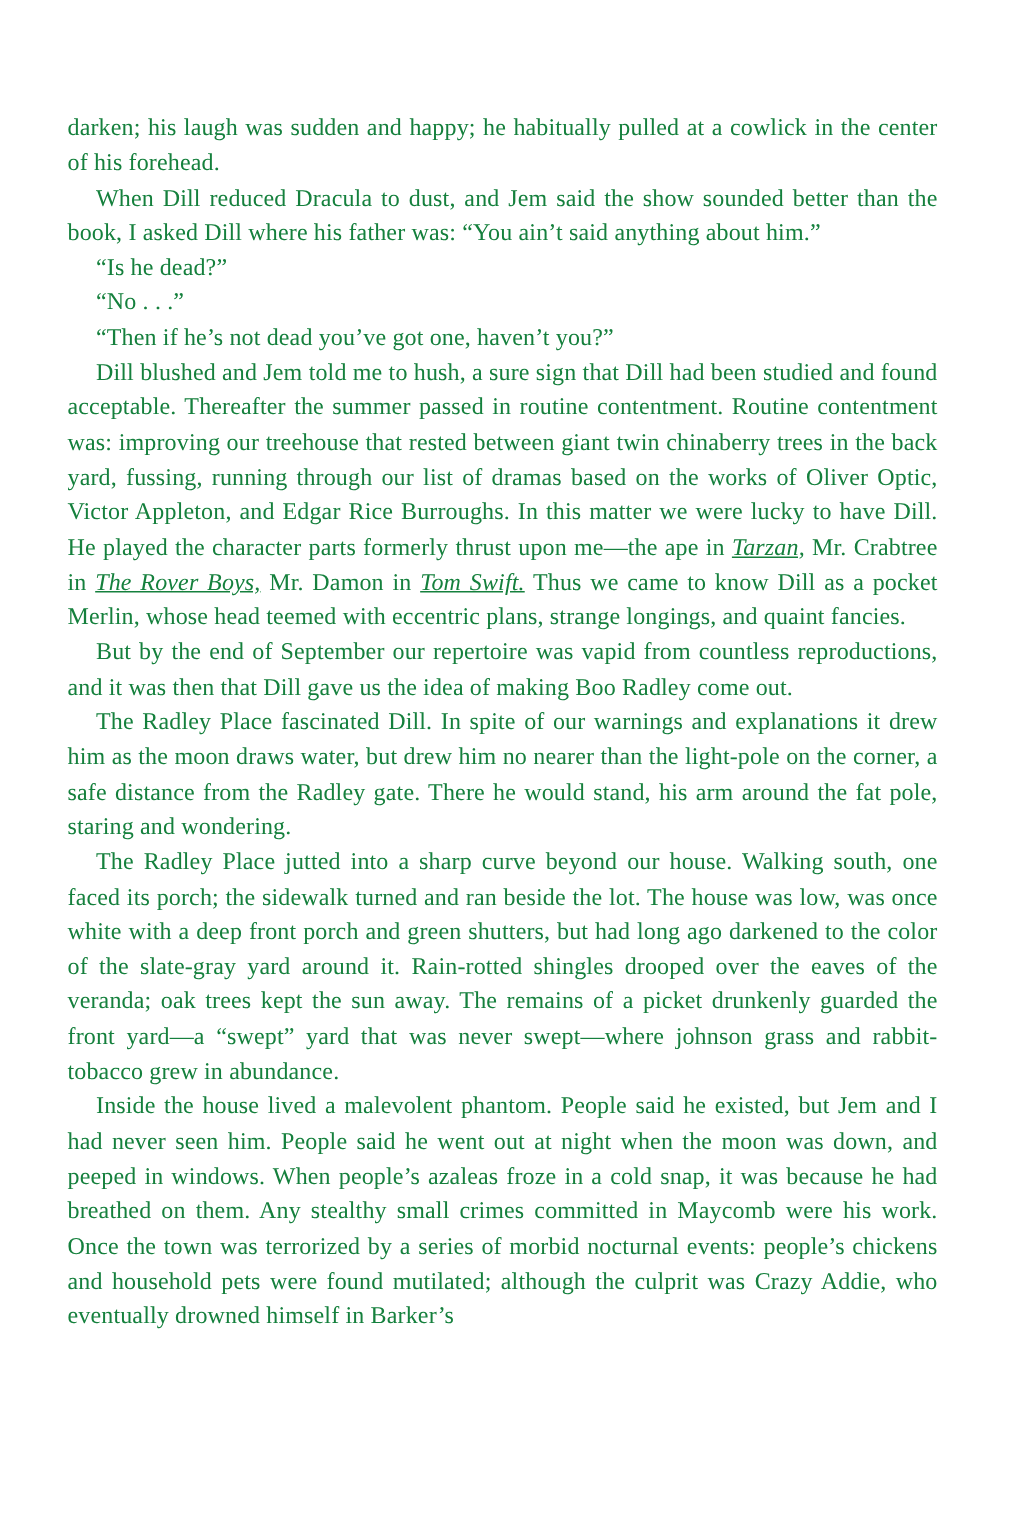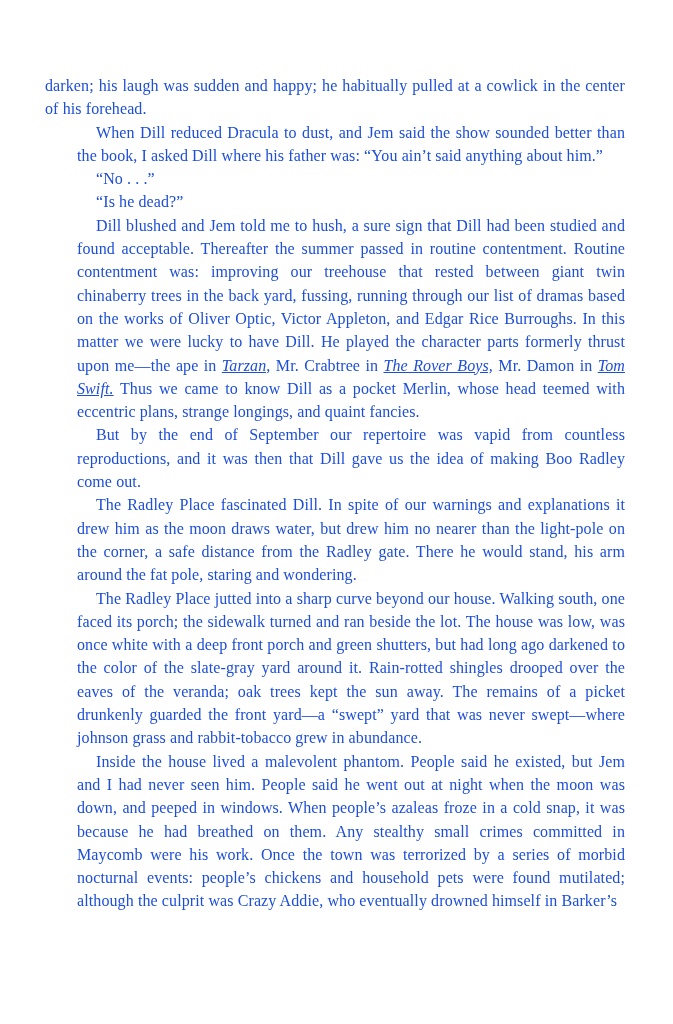--- a/index.html
+++ b/index.html
@@ -25,35 +25,35 @@
     line-height: 23.3px;
     text-align: justify;
     letter-spacing: 0.1px;
   }
   .page-text p {
     margin: 0;
     padding: 0;
   }
   .page-text p.indent {
     text-indent: 19px;
-    margin-left: 32px;
   }
   .page-text em {
     font-style: italic;
     text-decoration: underline;
   }
 </style>
 </head>
 <body>
 
 <div class="book-page">
-  <div class="page-text" id="page-text" style="color: #1d4ed8;">
+  <div class="page-text" id="page-text" style="color: #15803d;">
       <p><span>darken; his laugh was sudden and happy; he habitually pulled at a cowlick in the center of his forehead.</span></p>
       <p class="indent"><span>When Dill reduced Dracula to dust, and Jem said the show sounded better than the book, I asked Dill where his father was: “You ain’t said anything about him.”</span></p>
+      <p class="indent"><span>“Is he dead?”</span></p>
       <p class="indent"><span>“No . . .”</span></p>
-      <p class="indent"><span>“Is he dead?”</span></p>
+      <p class="indent"><span>“Then if he’s not dead you’ve got one, haven’t you?”</span></p>
       <p class="indent"><span>Dill blushed and Jem told me to hush, a sure sign that Dill had been studied and found acceptable. Thereafter the summer passed in routine contentment. Routine contentment was: improving our treehouse that rested between giant twin chinaberry trees in the back yard, fussing, running through our list of dramas based on the works of Oliver Optic, Victor Appleton, and Edgar Rice Burroughs. In this matter we were lucky to have Dill. He played the character parts formerly thrust upon me—the ape in </span><em>Tarzan,</em><span> Mr. Crabtree in </span><em>The Rover Boys,</em><span> Mr. Damon in </span><em>Tom Swift.</em><span> Thus we came to know Dill as a pocket Merlin, whose head teemed with eccentric plans, strange longings, and quaint fancies.</span></p>
       <p class="indent"><span>But by the end of September our repertoire was vapid from countless reproductions, and it was then that Dill gave us the idea of making Boo Radley come out.</span></p>
       <p class="indent"><span>The Radley Place fascinated Dill. In spite of our warnings and explanations it drew him as the moon draws water, but drew him no nearer than the light-pole on the corner, a safe distance from the Radley gate. There he would stand, his arm around the fat pole, staring and wondering.</span></p>
       <p class="indent"><span>The Radley Place jutted into a sharp curve beyond our house. Walking south, one faced its porch; the sidewalk turned and ran beside the lot. The house was low, was once white with a deep front porch and green shutters, but had long ago darkened to the color of the slate-gray yard around it. Rain-rotted shingles drooped over the eaves of the veranda; oak trees kept the sun away. The remains of a picket drunkenly guarded the front yard—a “swept” yard that was never swept—where johnson grass and rabbit-tobacco grew in abundance.</span></p>
       <p class="indent"><span>Inside the house lived a malevolent phantom. People said he existed, but Jem and I had never seen him. People said he went out at night when the moon was down, and peeped in windows. When people’s azaleas froze in a cold snap, it was because he had breathed on them. Any stealthy small crimes committed in Maycomb were his work. Once the town was terrorized by a series of morbid nocturnal events: people’s chickens and household pets were found mutilated; although the culprit was Crazy Addie, who eventually drowned himself in Barker’s</span></p>
     </div>
 </div>
 
 </body></html>

